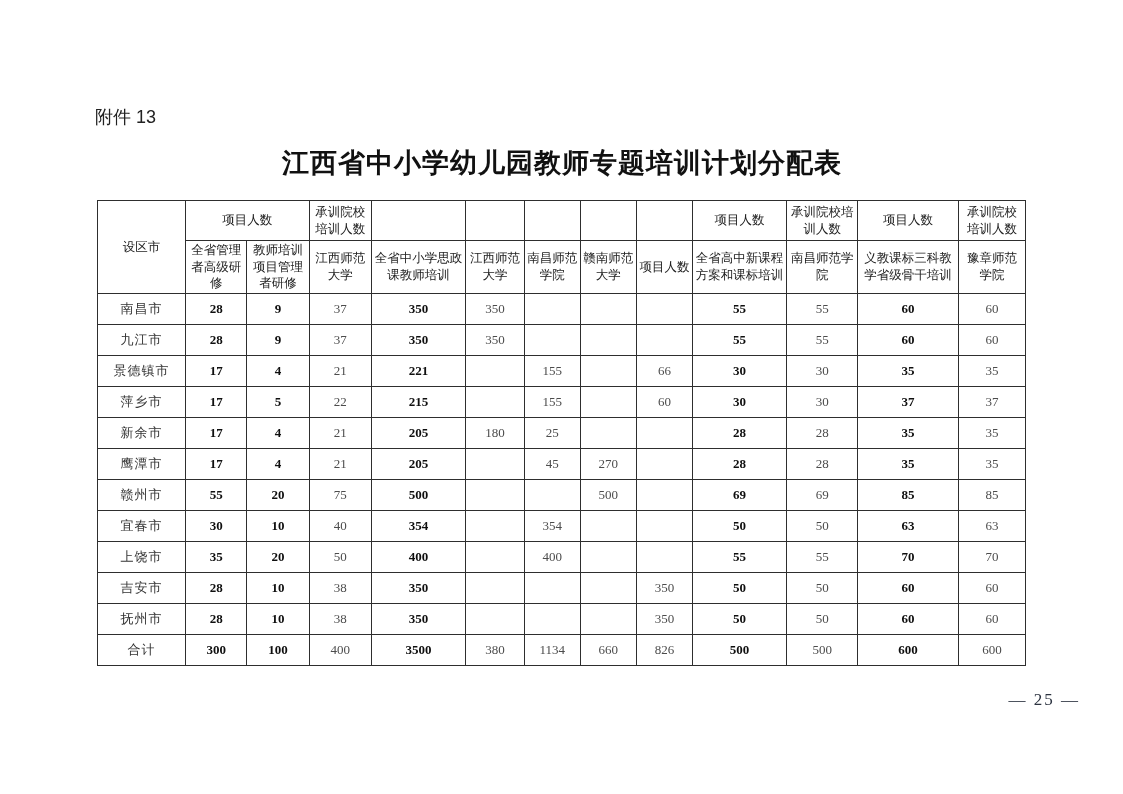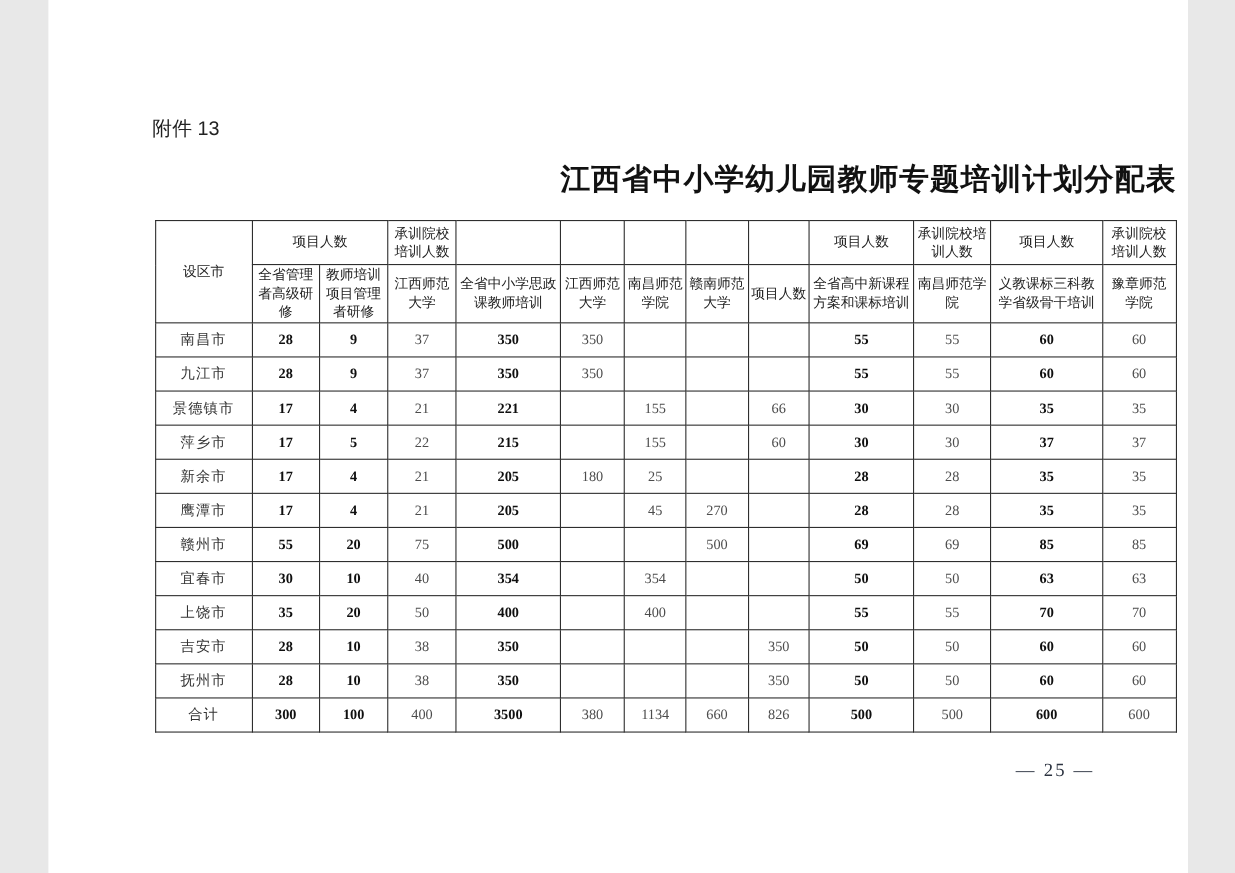--- a/index.html
+++ b/index.html
@@ -2,21 +2,21 @@
 <html><head>
 <meta charset="utf-8">
 <style>
   html, body {
     margin: 0;
     padding: 0;
     background: #e8e8e8;
   }
   .page {
     position: relative;
-    width: 1036px;
+    width: 1123px;
     height: 794px;
     background: #ffffff;
     margin: 0 auto;
     font-family: "Liberation Serif", "DejaVu Serif", serif;
     color: #1b1b1b;
     overflow: hidden;
     text-decoration: underline;
   }
   .attachment {
     position: absolute;
@@ -24,21 +24,21 @@
     top: 105px;
     font-size: 18px;
     color: #222222;
     font-family: "Liberation Sans", "DejaVu Sans", sans-serif;
   }
   .doc-title {
     position: absolute;
     left: 98px;
     top: 145px;
     width: 928px;
-    text-align: right;
+    text-align: center;
     font-size: 27px;
     font-weight: bold;
     letter-spacing: 1px;
     color: #111111;
   }
   table.alloc {
     position: absolute;
     left: 97px;
     top: 200px;
     width: 929px;
@@ -72,21 +72,21 @@
   }
   tbody td.num.bold {
     font-weight: bold;
     color: #0f0f0f;
   }
   .page-number {
     position: absolute;
     top: 690px;
     left: 880px;
     width: 200px;
-    text-align: left;
+    text-align: right;
     font-size: 17px;
     color: #2c3340;
     letter-spacing: 2px;
   }
 </style>
 </head>
 <body>
 
 <div class="page">
 

